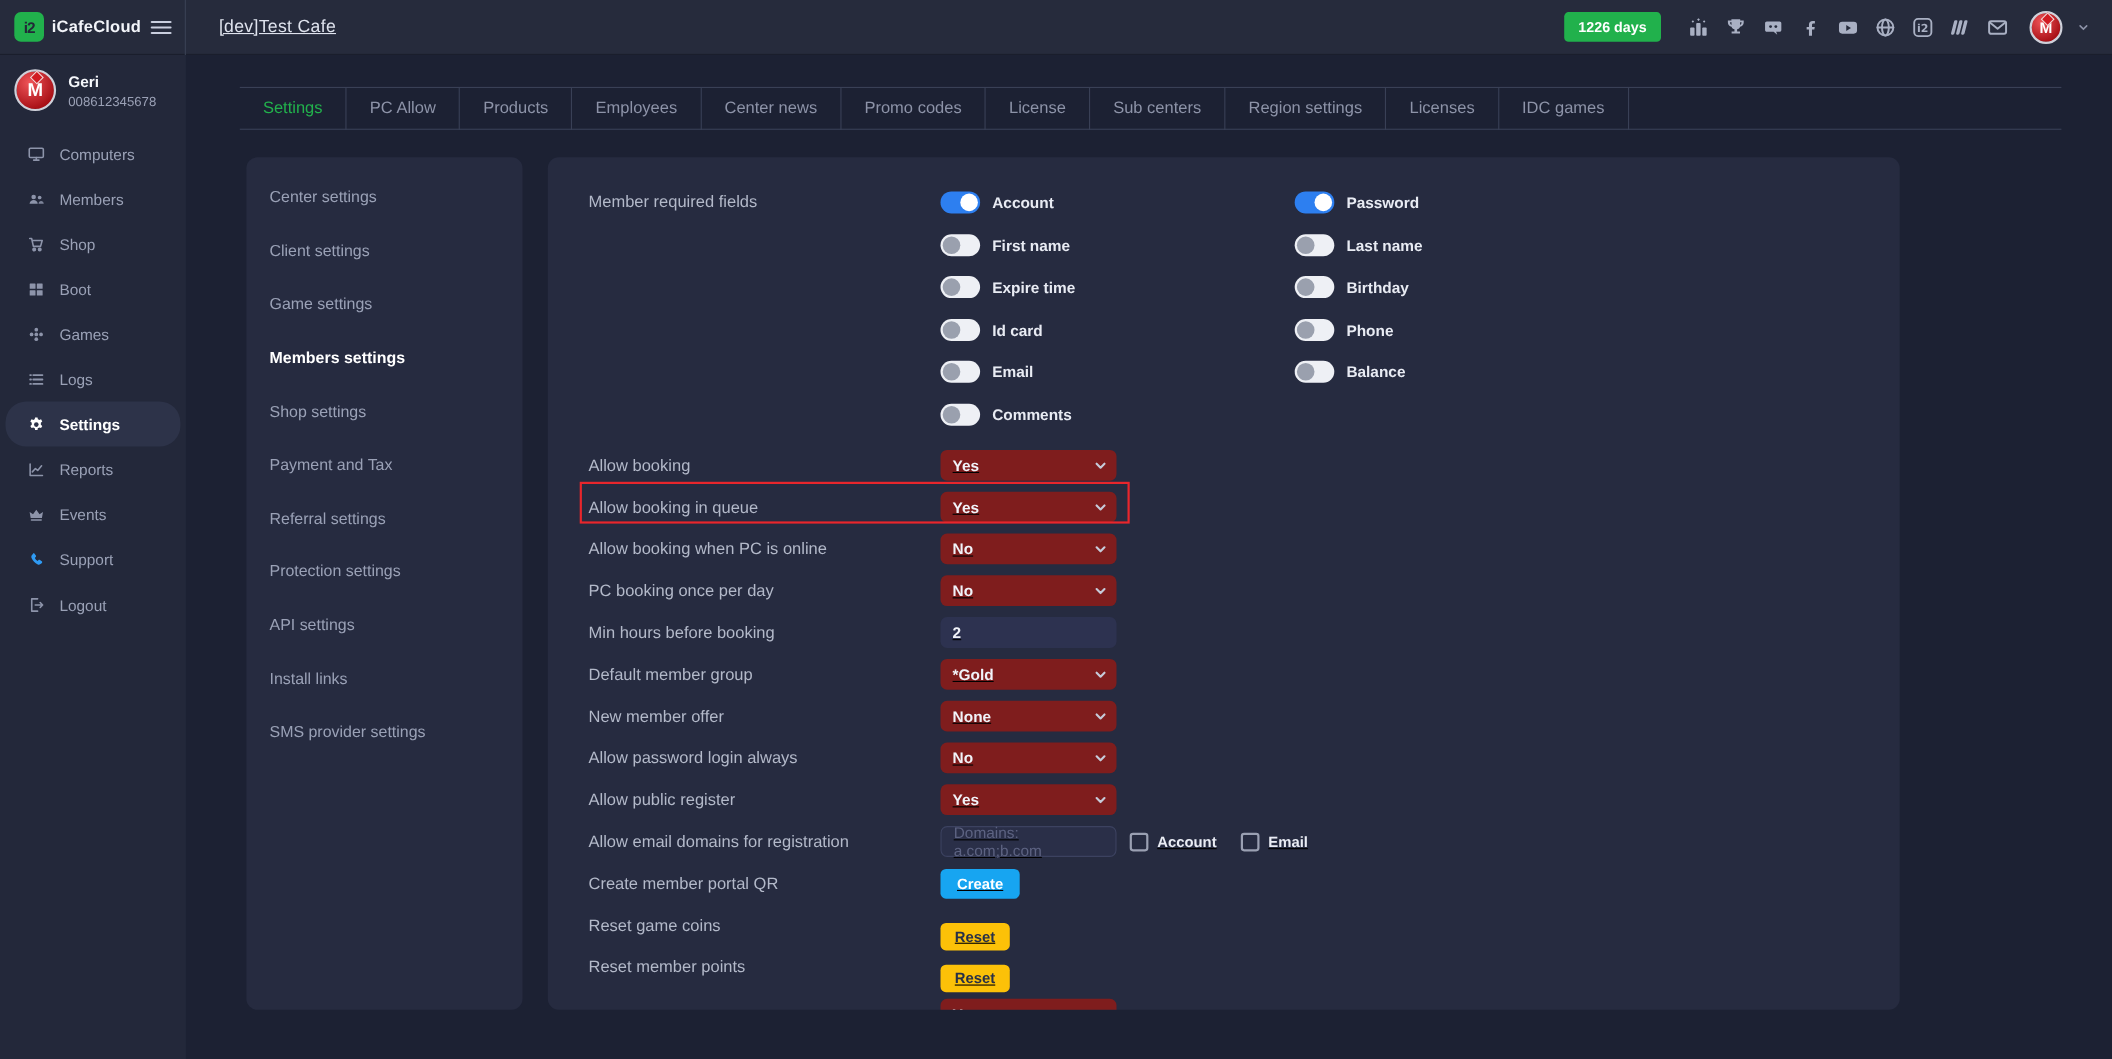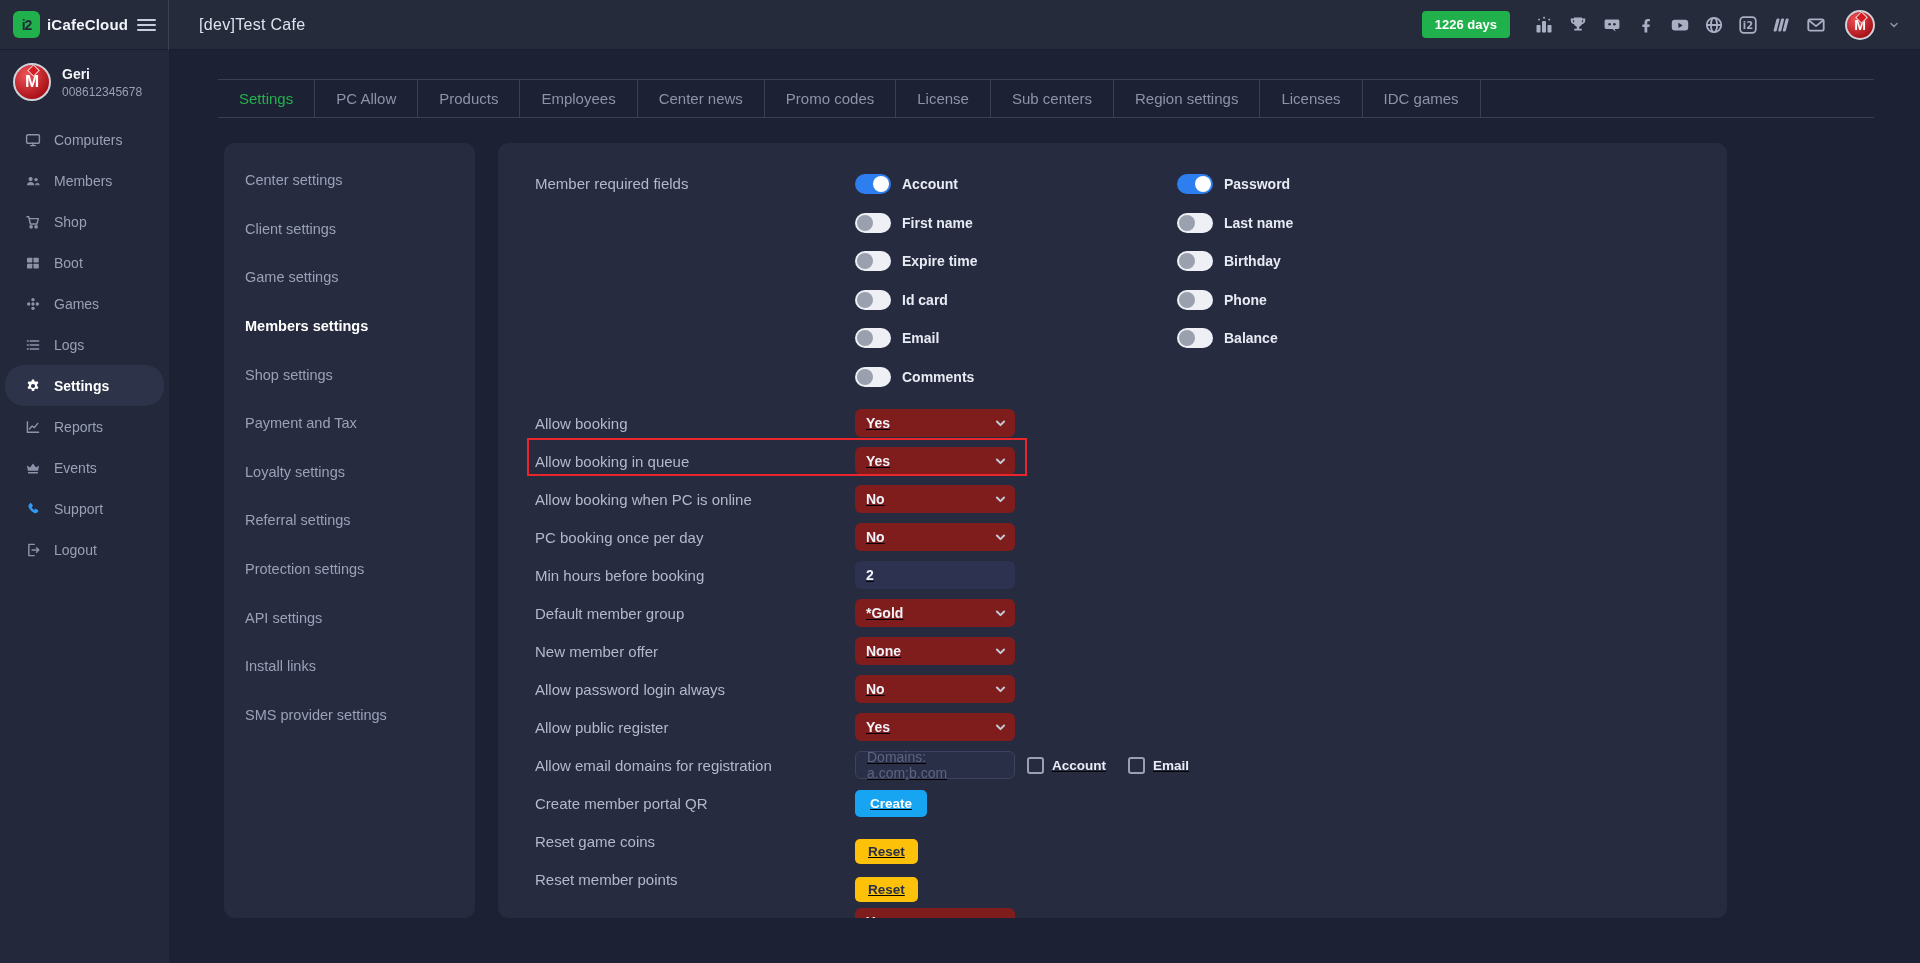--- a/index.html
+++ b/index.html
@@ -6,21 +6,21 @@
   html,body { width:1920px; height:963px; background:#1c2133; font-family:"Liberation Sans",sans-serif; overflow:hidden; }
   .app { position:relative; width:1920px; height:963px; background:#1c2133; }
 
   
   .topbar { position:absolute; top:0; left:0; right:0; height:50px; background:#262b3c; display:flex; align-items:center; z-index:10; border-bottom:1px solid #1a1e2c; }
   .brand-area { width:169px; height:50px; display:flex; align-items:center; padding:0 12px 0 13px; border-right:1px solid #3a4154; flex-shrink:0; }
   .logo-box { width:27px; height:27px; border-radius:6px; background:#21b14c; color:#232838; font-weight:800; font-size:14px; display:flex; align-items:center; justify-content:center; letter-spacing:-1px; }
   .brand-text { color:#f2f4f9; font-weight:700; font-size:15px; margin-left:7px; letter-spacing:.2px; }
   .hamburger { margin-left:auto; width:19px; display:flex; flex-direction:column; gap:3px; cursor:pointer; }
   .hamburger span { height:2px; background:#c9cede; border-radius:1px; }
-  .page-title { margin-left:30px; color:#dfe3ee; font-size:16px; letter-spacing:.3px; }
+  .page-title { margin-left:30px; color:#dfe3ee; font-size:16px; letter-spacing:.3px;text-decoration:underline; }
   .top-right { margin-left:auto; display:flex; align-items:center; gap:13px; padding-right:20px; }
   .days-badge { background:#21b14c; color:#fff; font-size:13px; font-weight:700; padding:6px 13px; border-radius:4px; margin-right:10px; cursor:pointer; }
   .sicon { width:21px; height:21px; color:#a9b0c3; display:flex; align-items:center; justify-content:center; cursor:pointer; }
   .sicon svg { width:20px; height:20px; display:block; }
   .avatar { width:30px; height:30px; border-radius:50%; background:radial-gradient(circle at 35% 30%, #ef5458, #a81016 75%); border:2px solid #cfd1da; color:#fff; font-weight:800; font-size:14px; display:flex; align-items:center; justify-content:center; position:relative; margin-left:6px; }
   .avatar::before { content:''; position:absolute; top:1px; left:50%; width:7px; height:7px; margin-left:-3.5px; background:#d21b22; border:1px solid #f0d9d9; transform:rotate(45deg); }
   .chev { color:#8d93a8; display:flex; }
   .chev svg { width:12px; height:12px; }
 
   
@@ -300,21 +300,20 @@
         <div class="tab">IDC games</div>
       </div>
     <div class="panels">
       <div class="panel submenu" id="submenu">
           <div class="smitem">Center settings</div>
           <div class="smitem">Client settings</div>
           <div class="smitem">Game settings</div>
           <div class="smitem active">Members settings</div>
           <div class="smitem">Shop settings</div>
           <div class="smitem">Payment and Tax</div>
-          <div class="smitem">Loyalty settings</div>
           <div class="smitem">Referral settings</div>
           <div class="smitem">Protection settings</div>
           <div class="smitem">API settings</div>
           <div class="smitem">Install links</div>
           <div class="smitem">SMS provider settings</div>
         </div>
       <div class="panel main-panel">
         <div class="mrf">
           <div class="flabel-top">Member required fields</div>
           <div class="tgrid" id="toggle-grid">

